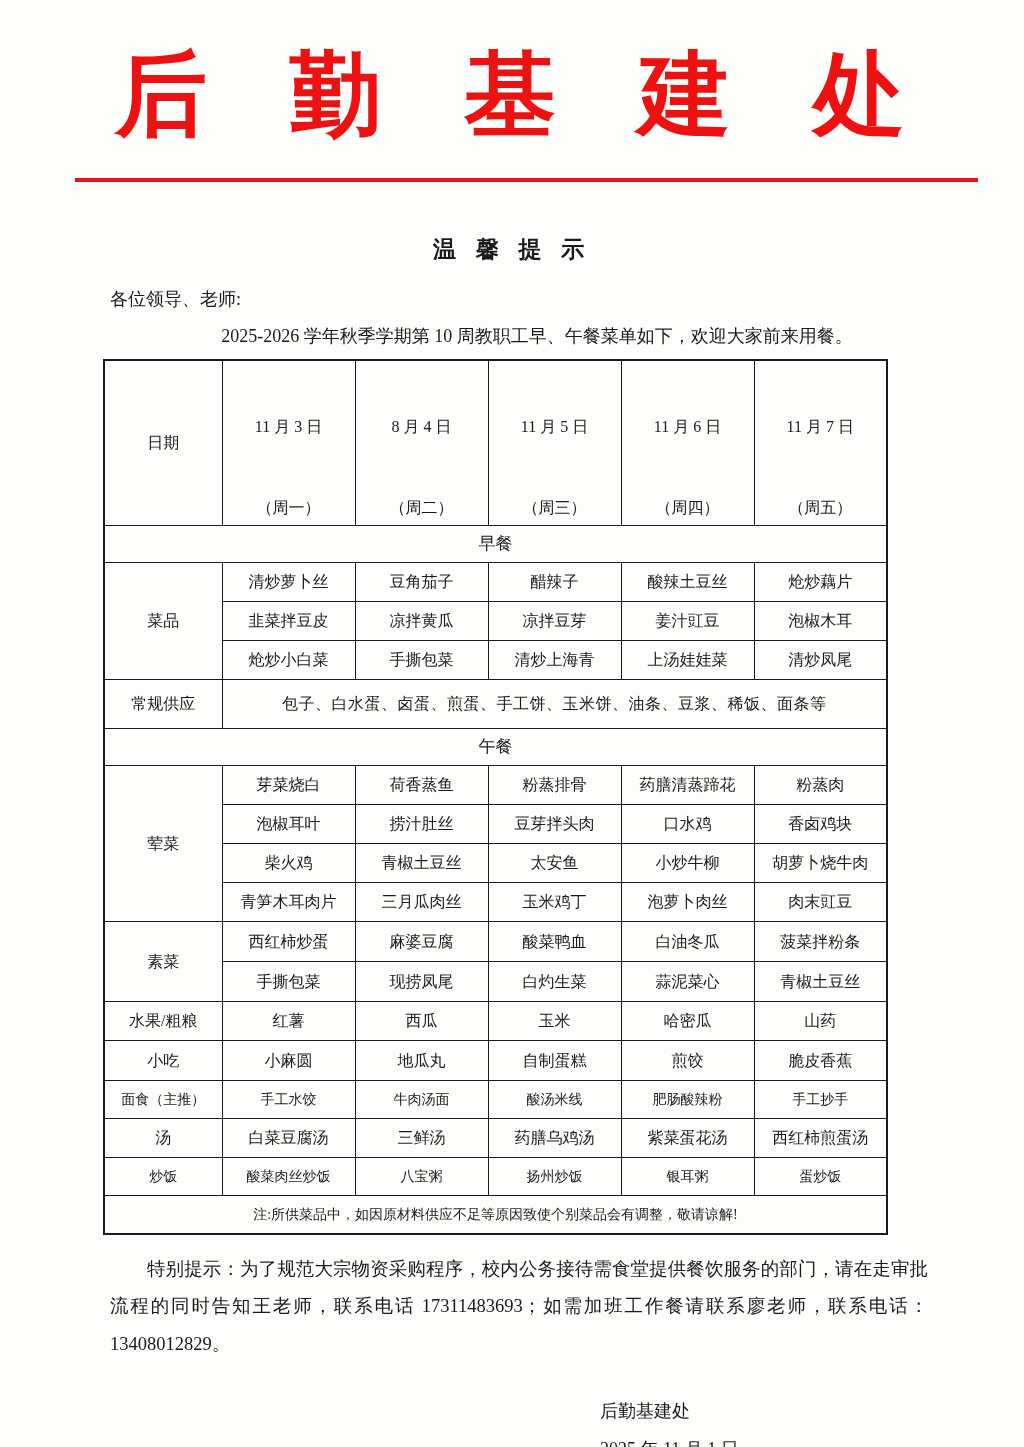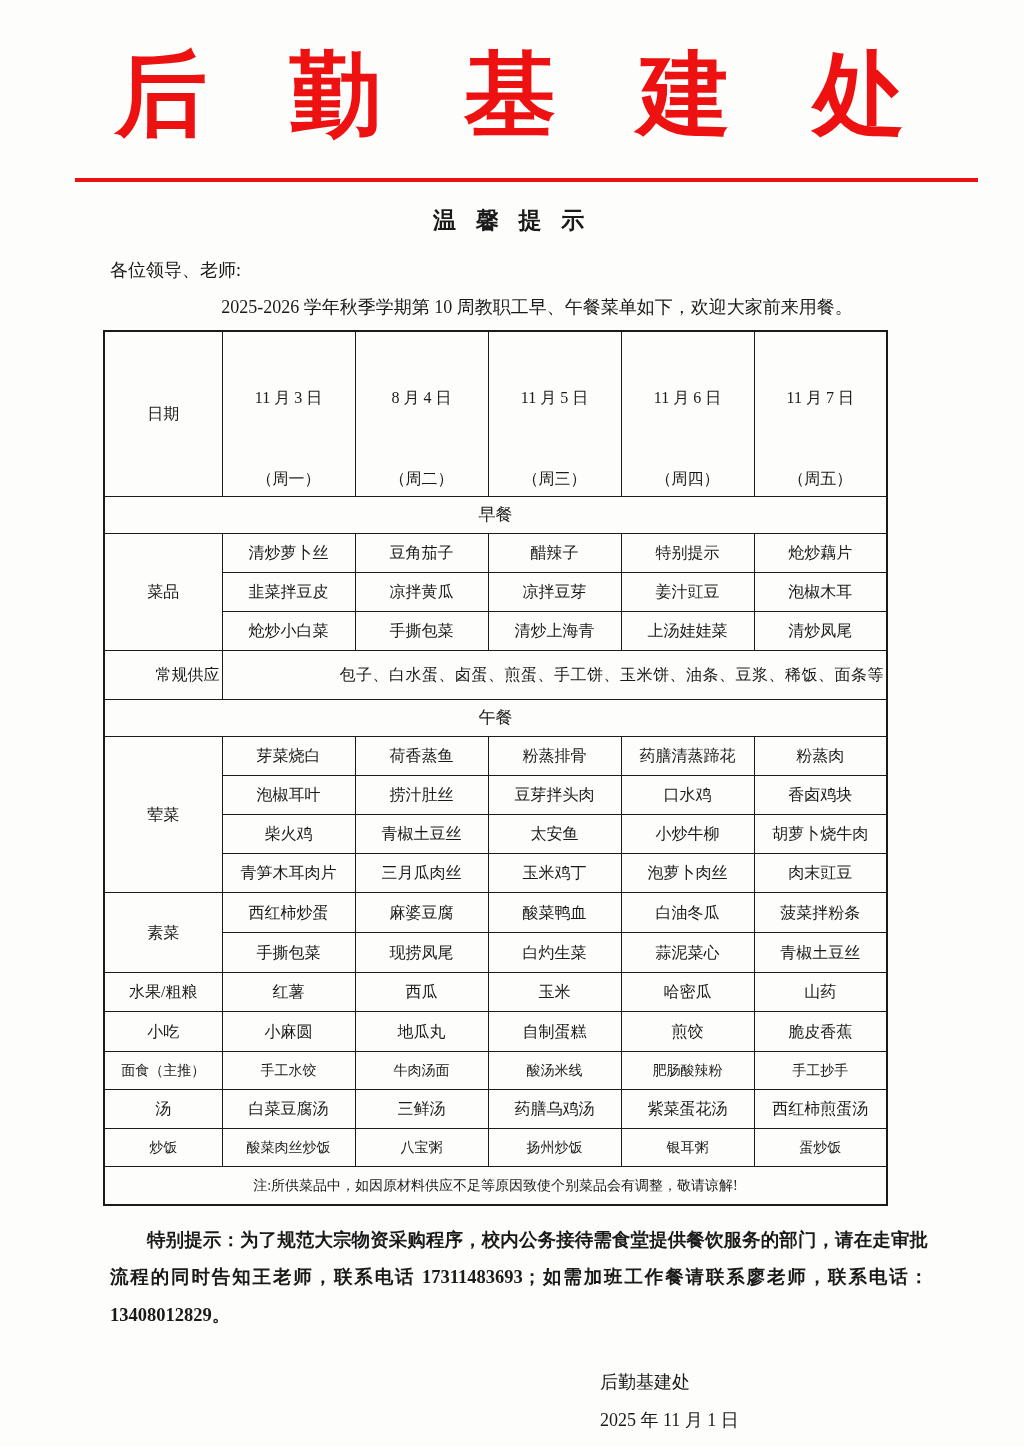--- a/index.html
+++ b/index.html
@@ -23,21 +23,21 @@
     line-height: 1.12;
   }
   .red-rule {
     margin: 31px 46px 0 75px;
     height: 4px;
     background: #ee1111;
   }
 
   
   .notice-title {
-    margin-top: 24px;
+    margin-top: 53px;
     text-align: center;
     font-size: 23px;
     font-weight: 700;
     letter-spacing: 7px;
     line-height: 30px;
   }
   .greeting {
     margin: 22px 96px 0 110px;
     font-size: 18px;
     line-height: 24px;
@@ -68,31 +68,31 @@
     padding: 1px 2px;
     overflow: hidden;
     white-space: nowrap;
   }
   col.c-label { width: 118px; }
   col.c-day { width: 133px; }
   tr.r-header td { height: 76px; }
   tr.r-meal td { height: 37px; font-size: 17px; }
   tr.r-dish td { height: 39px; margin-left: 8px; }
   tr.r-dish40 td { height: 40px; }
-  tr.r-regular td { height: 49px; text-align: right; }
+  tr.r-regular td { height: 49px; }
   tr.r-note td { height: 38px; font-size: 14px; }
   td.row-label { font-size: 17px; }
   .date-cell .d-line { line-height: 33px; margin-top: 48px; }
   td.regular-cell { font-size: 17px; letter-spacing: 0.5px; }
 
   
   .special {
     margin: 16px 96px 0 110px;
     font-size: 18.5px;
-    font-weight: 700;
+    font-weight: 400;
     line-height: 37.5px;
     text-indent: 2em;
     text-align: justify;
   }
 
   
   .signature {
     margin: 36px 0 0 600px;
     width: 300px;
     font-size: 18px;
@@ -153,21 +153,21 @@
 
       <tr class="r-meal">
         <td colspan="6">早餐</td>
       </tr>
 
       <tr class="r-dish">
         <td class="row-label" rowspan="3">菜品</td>
         <td>清炒萝卜丝</td>
         <td>豆角茄子</td>
         <td>醋辣子</td>
-        <td>特别提示</td>
+        <td>酸辣土豆丝</td>
         <td>炝炒藕片</td>
       </tr>
       <tr class="r-dish">
         <td>韭菜拌豆皮</td>
         <td>凉拌黄瓜</td>
         <td>凉拌豆芽</td>
         <td>姜汁豇豆</td>
         <td>泡椒木耳</td>
       </tr>
       <tr class="r-dish">

